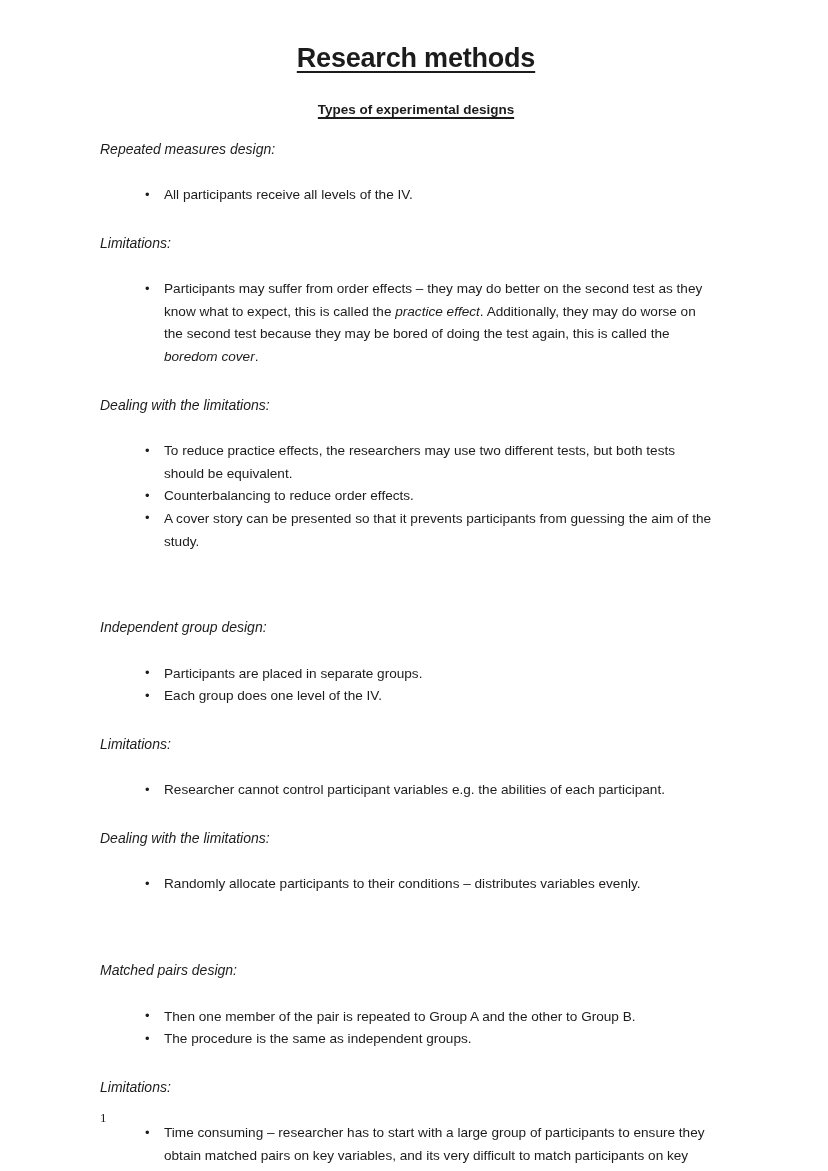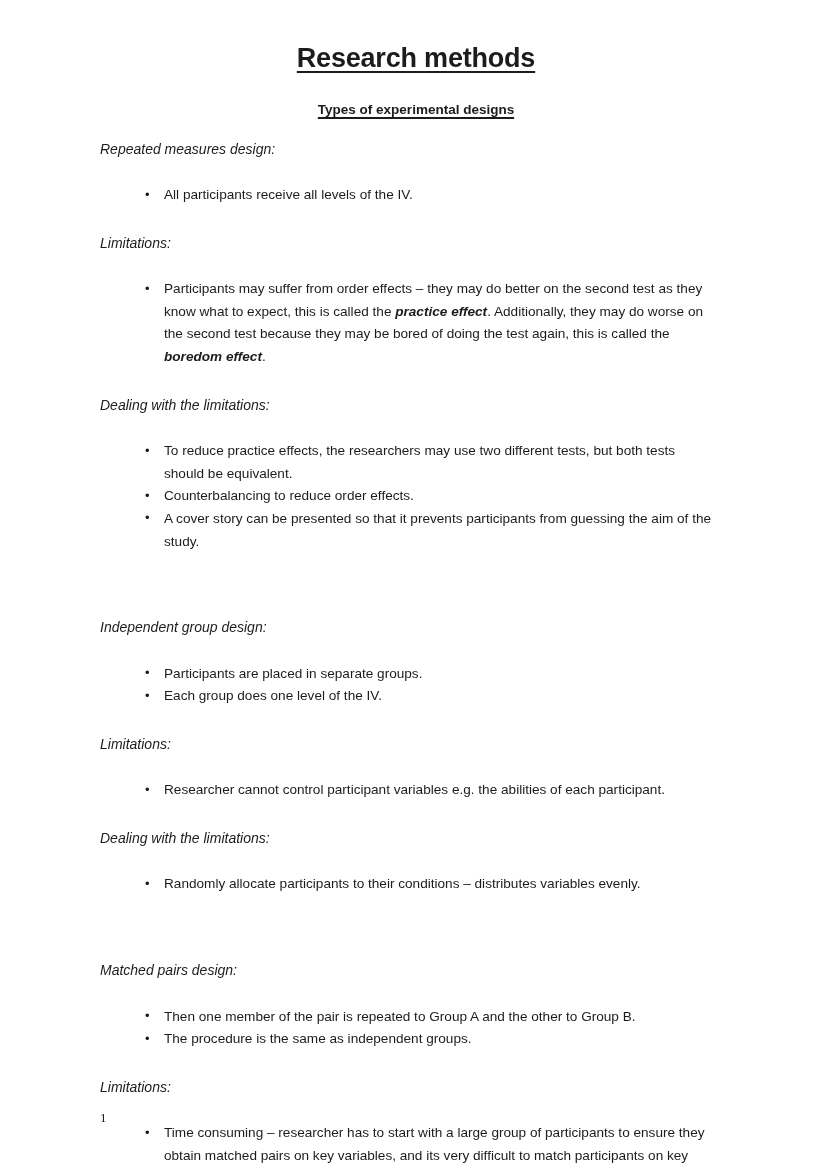--- a/index.html
+++ b/index.html
@@ -87,21 +87,20 @@
     content: "\2022";
     position: absolute;
     left: 31px;
     top: -0.5px;
     font-size: 13px;
     line-height: 22.6px;
     color: #1c1c1c;
   }
   ul.bullets > li em {
     font-style: italic;
-    font-weight: bold;
   }
 
   
   .sp-title-sub { height: 28px; }
   .sp-sub-first { height: 24px; }
   .sp-head-list { height: 12px; }
   .sp-list-head { height: 14px; }
   .sp-major     { height: 52px; }
 
   
@@ -134,21 +133,21 @@
     <div class="sp-head-list"></div>
     <ul class="bullets">
       <li>All participants receive all levels of the IV.</li>
     </ul>
 
     <div class="sp-list-head"></div>
 
     <div class="section-head">Limitations:</div>
     <div class="sp-head-list"></div>
     <ul class="bullets">
-      <li>Participants may suffer from order effects – they may do better on the second test as they know what to expect, this is called the <em>practice effect</em>. Additionally, they may do worse on the second test because they may be bored of doing the test again, this is called the <em>boredom effect</em>.</li>
+      <li>Participants may suffer from order effects – they may do better on the second test as they know what to expect, this is called the <em>practice effect</em>. Additionally, they may do worse on the second test because they may be bored of doing the test again, this is called the <em>boredom cover</em>.</li>
     </ul>
 
     <div class="sp-list-head"></div>
 
     <div class="section-head">Dealing with the limitations:</div>
     <div class="sp-head-list"></div>
     <ul class="bullets">
       <li>To reduce practice effects, the researchers may use two different tests, but both tests should be equivalent.</li>
       <li>Counterbalancing to reduce order effects.</li>
       <li>A cover story can be presented so that it prevents participants from guessing the aim of the study.</li>

